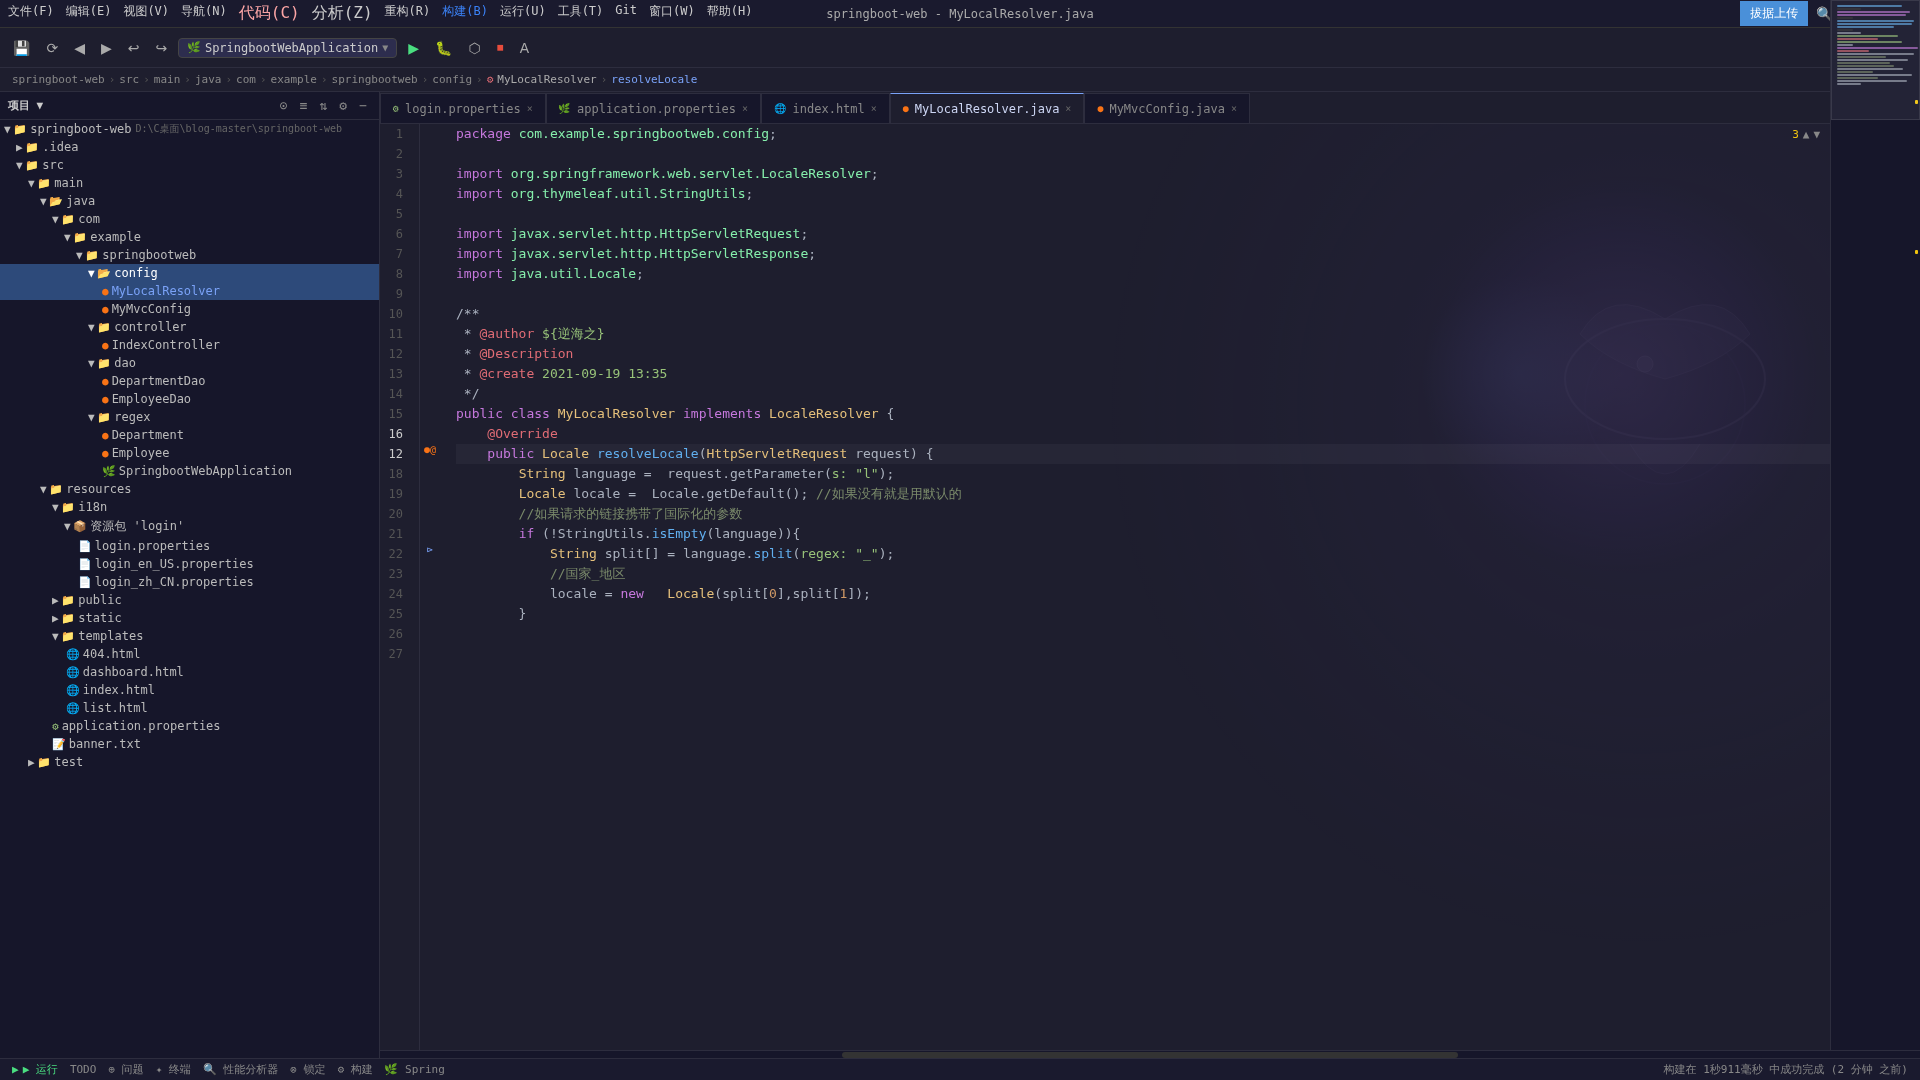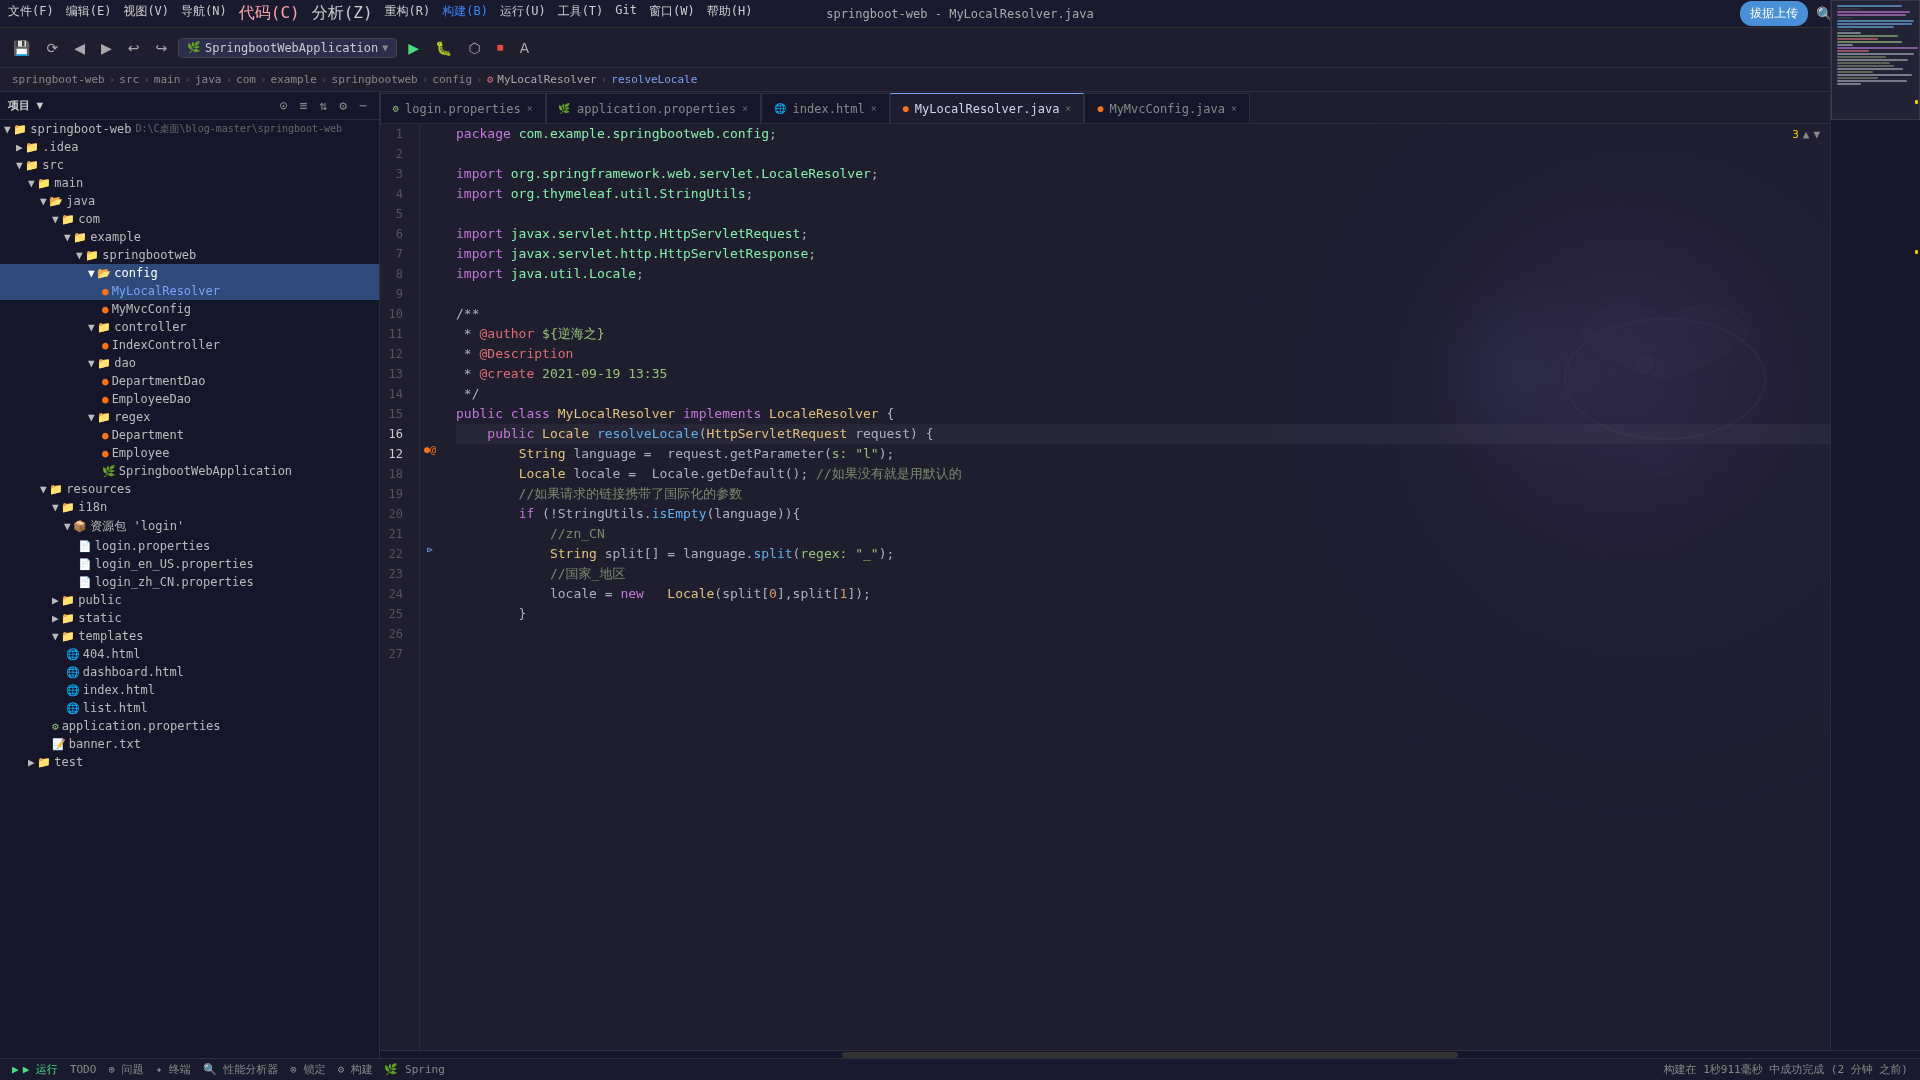--- a/index.html
+++ b/index.html
@@ -68,21 +68,21 @@
       cursor: pointer;
       padding: 3px 5px;
       font-size: 14px;
       border-radius: 3px;
     }
     .upload-btn {
       background: #4a90d9;
       border: none;
       color: white;
       padding: 4px 10px;
-      border-radius: 12px;
+      border-radius: 0;
       font-size: 12px;
       cursor: pointer;
       margin-left: auto;
     }
 
     
     #breadcrumb {
       height: 24px;
       background: #1e1e2e;
       display: flex;
@@ -751,37 +751,37 @@
           </div>
           <div class="code-line">
             <span class="plain"> * </span><span class="ann">@create</span><span class="plain"> </span><span class="str">2021-09-19 13:35</span>
           </div>
           <div class="code-line">
             <span class="plain"> */</span>
           </div>
           <div class="code-line">
             <span class="kw">public </span><span class="kw">class </span><span class="type">MyLocalResolver </span><span class="kw">implements </span><span class="type">LocaleResolver </span><span class="plain">{</span>
           </div>
+          <div class="code-line">
+            <span class="ann">    @Override</span>
+          </div>
           <div class="code-line highlighted">
             <span class="plain">    </span><span class="kw">public </span><span class="type">Locale </span><span class="fn">resolveLocale</span><span class="plain">(</span><span class="type">HttpServletRequest</span><span class="plain"> request) {</span>
           </div>
           <div class="code-line">
             <span class="plain">        </span><span class="type">String</span><span class="plain"> language =  </span><span class="plain">request.getParameter(</span><span class="str">s: "l"</span><span class="plain">);</span>
           </div>
           <div class="code-line">
             <span class="plain">        </span><span class="type">Locale</span><span class="plain"> locale =  Locale.getDefault(); </span><span class="comment-zh">//如果没有就是用默认的</span>
           </div>
           <div class="code-line">
             <span class="comment-zh">        //如果请求的链接携带了国际化的参数</span>
           </div>
           <div class="code-line">
             <span class="plain">        </span><span class="kw">if </span><span class="plain">(!StringUtils.</span><span class="fn">isEmpty</span><span class="plain">(language)){</span>
-          </div>
-          <div class="code-line">
-            <span class="comment-zh">            //zn_CN</span>
           </div>
           <div class="code-line">
             <span class="plain">            </span><span class="type">String</span><span class="plain"> split[] = language.</span><span class="fn">split</span><span class="plain">(</span><span class="str">regex: "_"</span><span class="plain">);</span>
           </div>
           <div class="code-line">
             <span class="comment-zh">            //国家_地区</span>
           </div>
           <div class="code-line">
             <span class="plain">            locale = </span><span class="kw">new </span><span class="plain">  </span><span class="type">Locale</span><span class="plain">(split[</span><span class="num">0</span><span class="plain">],split[</span><span class="num">1</span><span class="plain">]);</span>
           </div>

